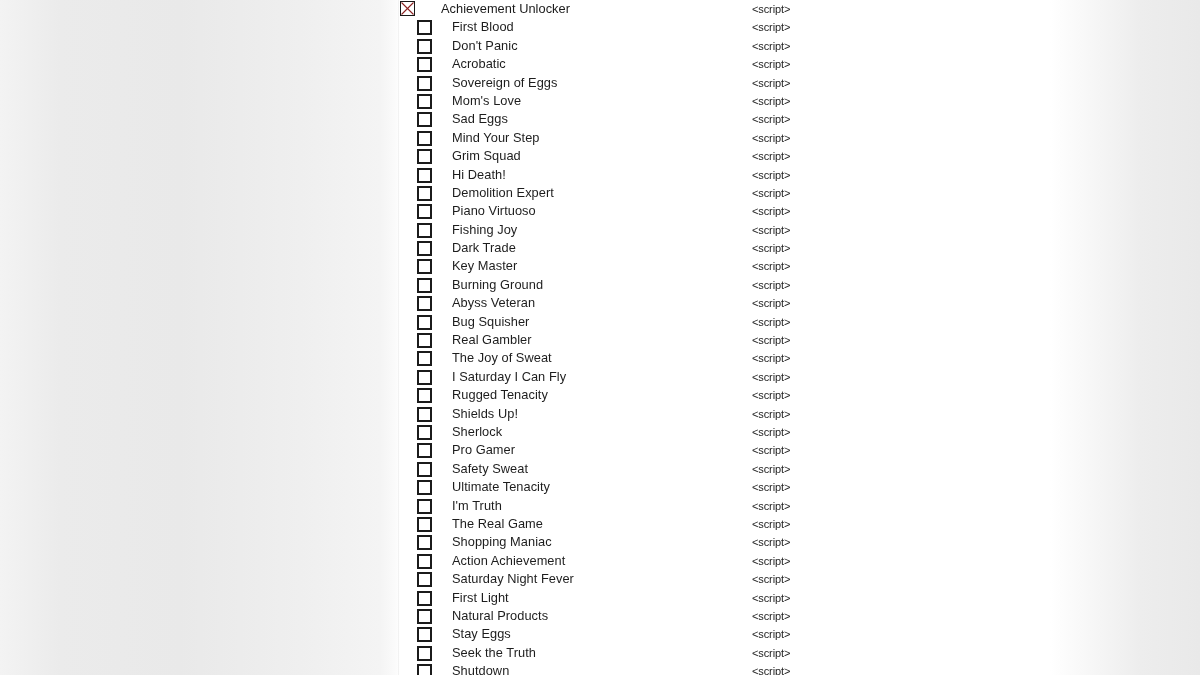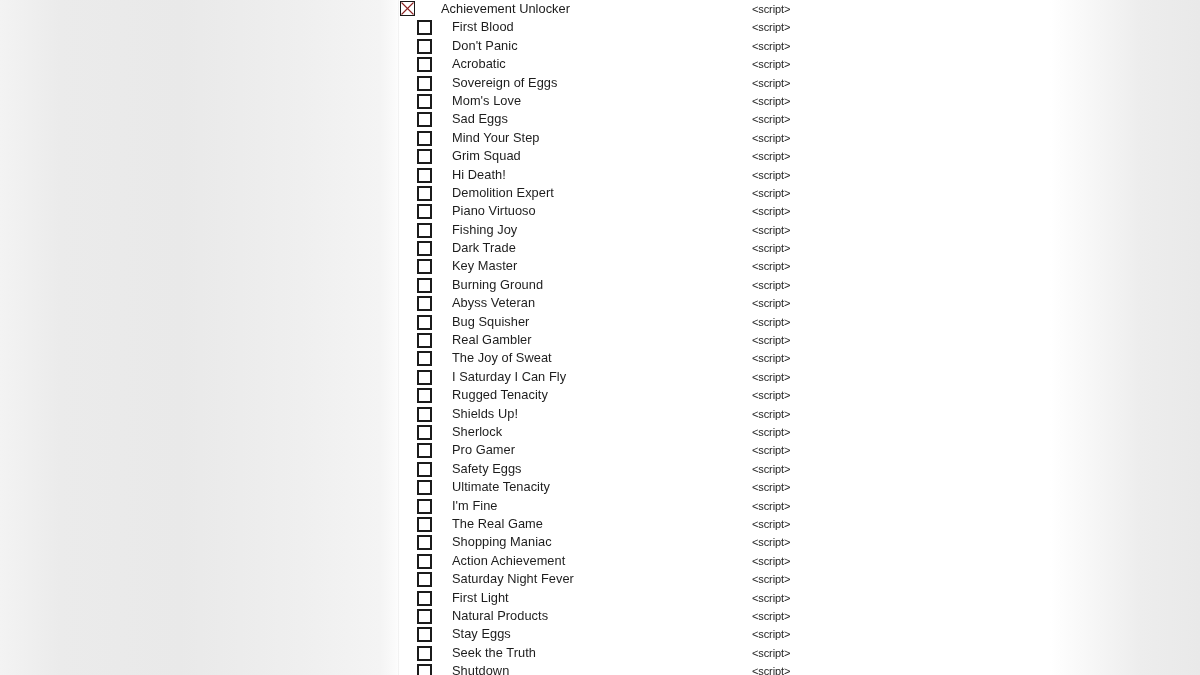--- a/index.html
+++ b/index.html
@@ -257,31 +257,31 @@
           <span class="label">Sherlock</span>
           <span class="script-tag">&lt;script&gt;</span>
         </div>
         <div class="row row-item">
           <span class="cb"></span>
           <span class="label">Pro Gamer</span>
           <span class="script-tag">&lt;script&gt;</span>
         </div>
         <div class="row row-item">
           <span class="cb"></span>
-          <span class="label">Safety Eggs</span>
+          <span class="label">Safety Sweat</span>
           <span class="script-tag">&lt;script&gt;</span>
         </div>
         <div class="row row-item">
           <span class="cb"></span>
           <span class="label">Ultimate Tenacity</span>
           <span class="script-tag">&lt;script&gt;</span>
         </div>
         <div class="row row-item">
           <span class="cb"></span>
-          <span class="label">I'm Fine</span>
+          <span class="label">I'm Truth</span>
           <span class="script-tag">&lt;script&gt;</span>
         </div>
         <div class="row row-item">
           <span class="cb"></span>
           <span class="label">The Real Game</span>
           <span class="script-tag">&lt;script&gt;</span>
         </div>
         <div class="row row-item">
           <span class="cb"></span>
           <span class="label">Shopping Maniac</span>

